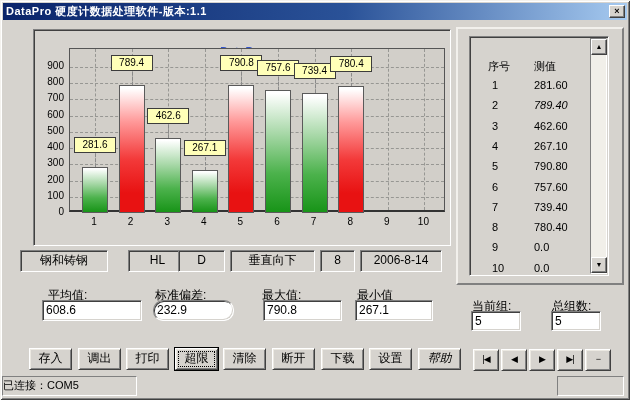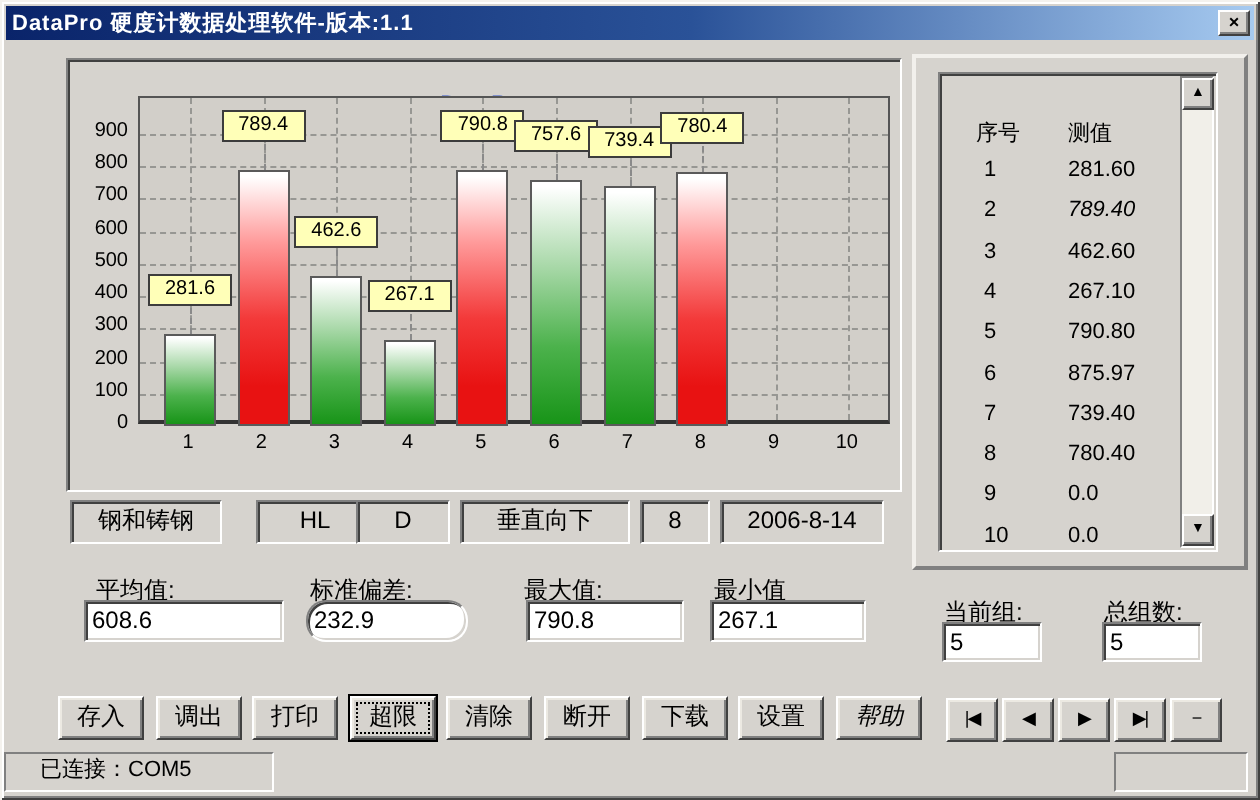--- a/index.html
+++ b/index.html
@@ -61,21 +61,21 @@
   .sbtn { position:absolute; left:0; width:16px; height:16px; background:#d6d3ce;
           border:1px solid; border-color:#fff #404040 #404040 #fff;
           box-shadow: inset -1px -1px 0 #808080; font-size:7px; text-align:center; line-height:14px; }
 
   .grp-label { position:absolute; top:298px; font-size:12px; }
   .grp-box { position:absolute; top:311px; width:50px; height:20px; background:#fff;
              padding:2px 3px; font-size:12px; line-height:14px; }
 
   
   .status-panel { position:absolute; top:376px; height:20px; background:#d6d3ce;
-                  font-size:11px; line-height:17px; padding:0 17px; white-space:nowrap; overflow:hidden; }
+                  font-size:11px; line-height:17px; padding:0 0; white-space:nowrap; overflow:hidden; }
 </style>
 </head>
 <body>
 
 <div class="window">
 
   <div class="titlebar">
     <span class="titlebar-text">DataPro 硬度计数据处理软件-版本:1.1</span>
     <div class="close-btn">×</div>
   </div>
@@ -145,21 +145,21 @@
         <div class="xlab" style="position: absolute; left: 196.4px; top: 186px;">5</div>
         <div class="xlab" style="position: absolute; left: 233px; top: 186px;">6</div>
         <div class="xlab" style="position: absolute; left: 269.6px; top: 186px;">7</div>
         <div class="xlab" style="position: absolute; left: 306.2px; top: 186px;">8</div>
         <div class="xlab" style="position: absolute; left: 342.8px; top: 186px;">9</div>
         <div class="xlab" style="position: absolute; left: 379.4px; top: 186px;">10</div>
       </div>
   </div>
 
   <div id="fields-row">
-      <div class="field sunken" style="left: 35px; width: 76px;">钢和铸钢</div>
+      <div class="field sunken" style="left: 20px; width: 88px;">钢和铸钢</div>
       <div class="field sunken" style="left: 128px; width: 59px;">HL</div>
       <div class="field sunken" style="left: 178px; width: 47px;">D</div>
       <div class="field sunken" style="left: 230px; width: 85px;">垂直向下</div>
       <div class="field sunken" style="left: 320px; width: 35px;">8</div>
       <div class="field sunken" style="left: 360px; width: 82px;">2006-8-14</div>
     </div>
   <div id="stats-row">
       <div class="stat-label" style="left: 48px;">平均值:</div>
       <div class="stat-box sunken" style="left: 42px; width: 100px;">608.6</div>
       <div class="stat-label" style="left: 155px;">标准偏差:</div>
@@ -190,21 +190,21 @@
           <div class="list-cell" style="left: 64px; top: 30px;">281.60</div>
           <div class="list-cell" style="left: 22px; top: 50.3px;">2</div>
           <div class="list-cell" style="left: 64px; top: 50.3px; font-style: italic;">789.40</div>
           <div class="list-cell" style="left: 22px; top: 70.6px;">3</div>
           <div class="list-cell" style="left: 64px; top: 70.6px;">462.60</div>
           <div class="list-cell" style="left: 22px; top: 90.9px;">4</div>
           <div class="list-cell" style="left: 64px; top: 90.9px;">267.10</div>
           <div class="list-cell" style="left: 22px; top: 111.2px;">5</div>
           <div class="list-cell" style="left: 64px; top: 111.2px;">790.80</div>
           <div class="list-cell" style="left: 22px; top: 131.5px;">6</div>
-          <div class="list-cell" style="left: 64px; top: 131.5px;">875.97</div>
+          <div class="list-cell" style="left: 64px; top: 131.5px;">757.60</div>
           <div class="list-cell" style="left: 22px; top: 151.8px;">7</div>
           <div class="list-cell" style="left: 64px; top: 151.8px;">739.40</div>
           <div class="list-cell" style="left: 22px; top: 172.1px;">8</div>
           <div class="list-cell" style="left: 64px; top: 172.1px;">780.40</div>
           <div class="list-cell" style="left: 22px; top: 192.4px;">9</div>
           <div class="list-cell" style="left: 64px; top: 192.4px;">0.0</div>
           <div class="list-cell" style="left: 22px; top: 212.7px;">10</div>
           <div class="list-cell" style="left: 64px; top: 212.7px;">0.0</div>
         </div>
       <div class="vscroll sunken-lite">

